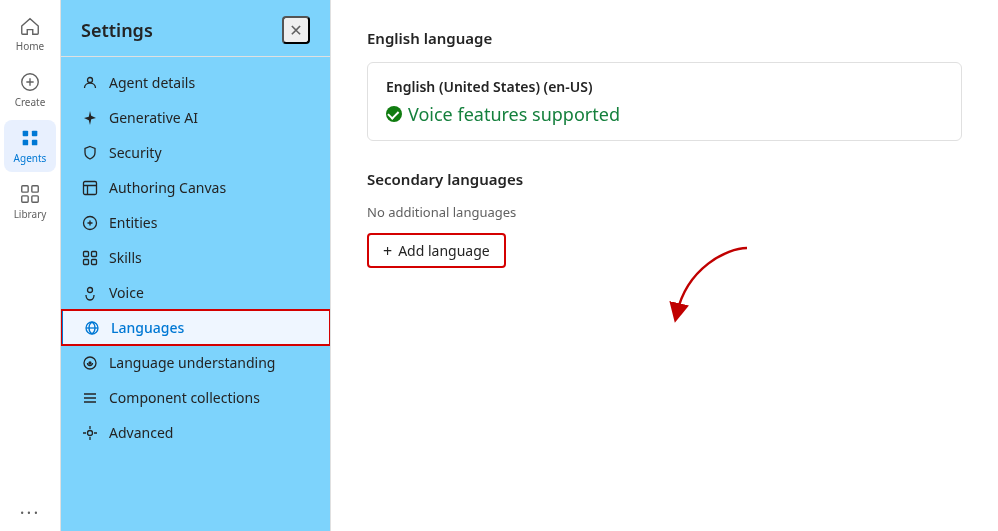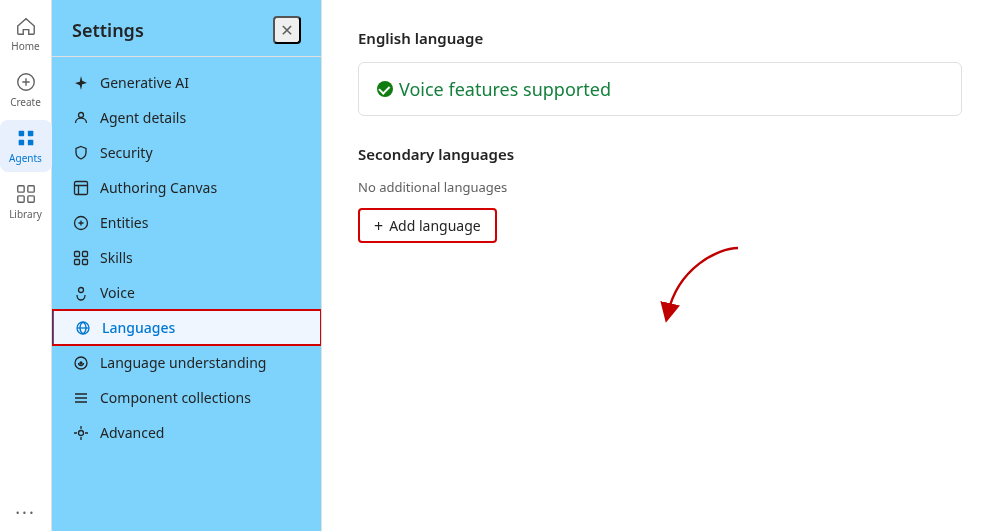--- a/index.html
+++ b/index.html
@@ -9,21 +9,21 @@
       display: flex;
       height: 531px;
       width: 998px;
       overflow: hidden;
       font-size: 14px;
       color: #242424;
     }
 
     
     .nav-sidebar {
-      width: 52px;
+      width: 61px;
       background: #fff;
       border-right: 1px solid #e0e0e0;
       display: flex;
       flex-direction: column;
       align-items: center;
       padding-top: 8px;
       gap: 4px;
       flex-shrink: 0;
     }
     .nav-item {
@@ -256,35 +256,35 @@
 
 <div class="settings-panel">
   <div class="settings-header">
     <span class="settings-title">Settings</span>
     <button class="close-btn">✕</button>
   </div>
   <div class="settings-menu">
 
     <div class="menu-item">
       <span class="icon">
+        <svg viewBox="0 0 16 16" fill="none" stroke="currentColor" stroke-width="1.3">
+          <circle cx="8" cy="5" r="2.5"></circle>
+          <path d="M2.5 13c0-3 2.5-5 5.5-5s5.5 2 5.5 5"></path>
+        </svg>
+      </span>
+      <span>Agent details</span>
+    </div>
+
+    <div class="menu-item">
+      <span class="icon">
         <svg viewBox="0 0 16 16" fill="currentColor">
           <path d="M8 1l1.2 4.8L14 8l-4.8 1.2L8 15l-1.2-4.8L2 8l4.8-1.2z"></path>
         </svg>
       </span>
       <span>Generative AI</span>
-    </div>
-
-    <div class="menu-item">
-      <span class="icon">
-        <svg viewBox="0 0 16 16" fill="none" stroke="currentColor" stroke-width="1.3">
-          <circle cx="8" cy="5" r="2.5"></circle>
-          <path d="M2.5 13c0-3 2.5-5 5.5-5s5.5 2 5.5 5"></path>
-        </svg>
-      </span>
-      <span>Agent details</span>
     </div>
 
     <div class="menu-item">
       <span class="icon">
         <svg viewBox="0 0 16 16" fill="none" stroke="currentColor" stroke-width="1.3">
           <path d="M8 1.5l5 2v4c0 3-2.5 5.5-5 6.5-2.5-1-5-3.5-5-6.5v-4l5-2z"></path>
         </svg>
       </span>
       <span>Security</span>
     </div>
@@ -373,20 +373,21 @@
     </div>
 
   </div>
 </div>
 
 <main class="main-content">
 
   <div>
     <div class="section-title">English language</div>
     <div class="language-card">
+      <div class="language-name">English (United States) (en-US)</div>
       <div class="voice-supported">
         <div class="check-icon"></div>
         <span>Voice features supported</span>
       </div>
     </div>
   </div>
 
   <div class="secondary-section">
     <div class="section-title">Secondary languages</div>
     <div class="no-languages">No additional languages</div>

